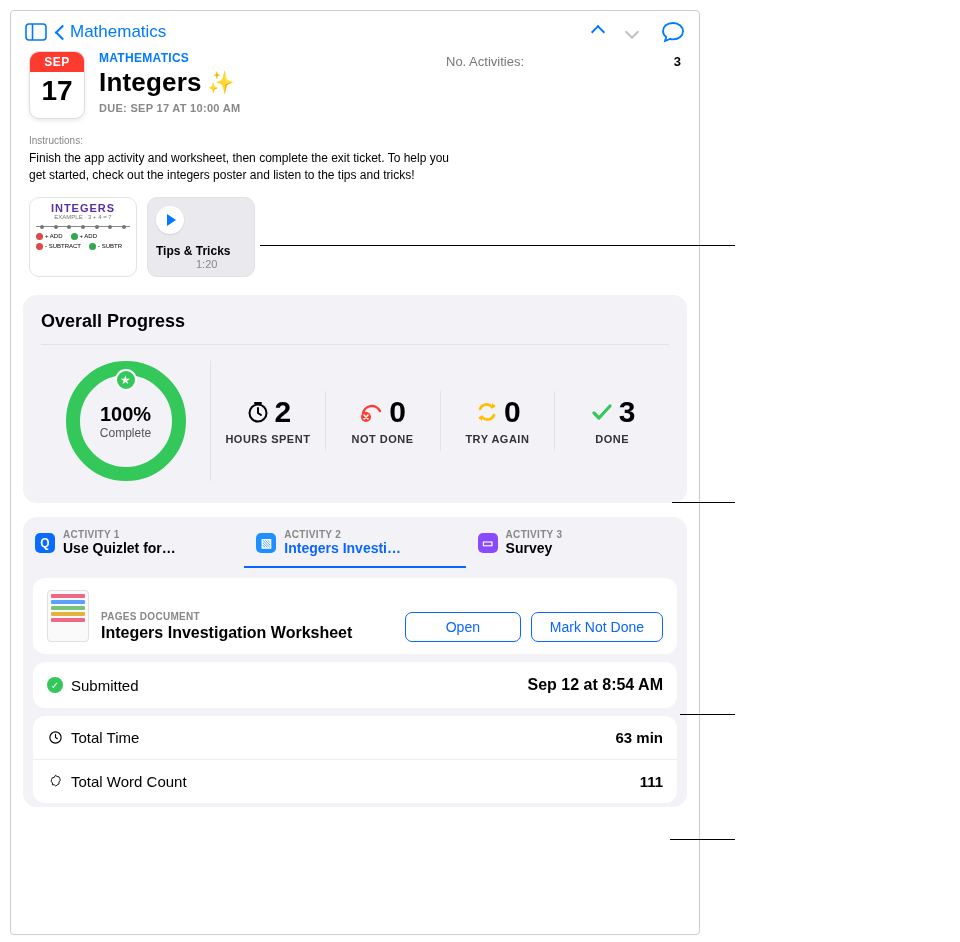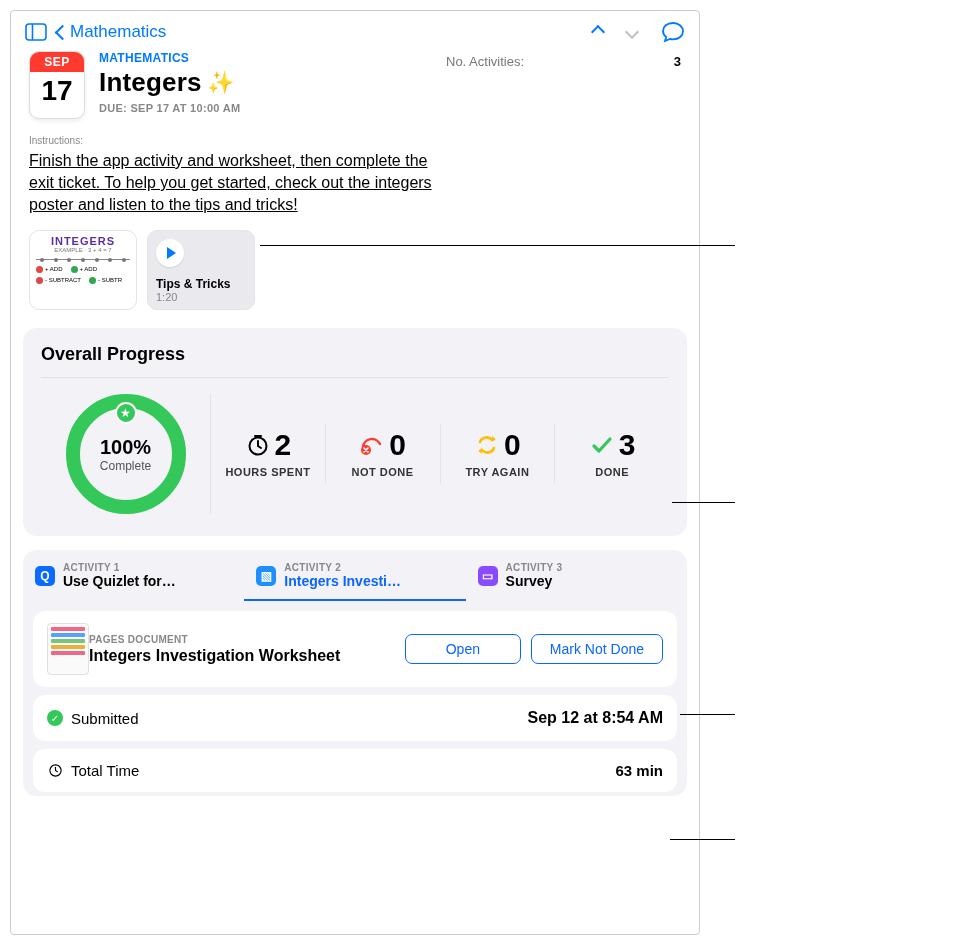--- a/index.html
+++ b/index.html
@@ -25,38 +25,38 @@
   .title-line { display:flex; align-items:center; gap:6px; margin-top:2px;}
   .title { font-size:26px; font-weight:800; letter-spacing:.2px;}
   .spark { color:#f5c443; font-size:22px;}
   .due { color:#888; font-size:11px; font-weight:600; letter-spacing:.3px; margin-top:4px;}
   .meta { width:235px; font-size:13px;}
   .meta-row { display:flex; justify-content:space-between; padding:3px 0;}
   .meta-label { color:#777;}
   .meta-value { font-weight:700; }
 
   .instructions-label { color:#888; font-size:10px; padding:8px 18px 2px;}
-  .instructions-text { padding:2px 36px 6px 18px; font-size:16px; line-height:1.38; max-width:480px;text-decoration:underline;}
+  .instructions-text { padding:2px 36px 6px 18px; font-size:12px; line-height:1.38; max-width:480px;}
 
   .attachments { display:flex; gap:10px; padding:8px 18px 18px;}
   .attach-card { width:108px; height:80px; border-radius:10px; border:1px solid #e3e3e3; background:#fff; position:relative; overflow:hidden;}
   .poster-title-dec { font-size:11px; font-weight:800; text-align:center; color:#5a2ea6; letter-spacing:1px; padding-top:4px;}
   .poster-sub { font-size:6px; color:#777; text-align:center;}
   .poster-line { height:1px; background:#888; margin:6px 6px 2px;}
   .poster-dots { display:flex; justify-content:space-between; padding:0 10px; margin-top:-4px;}
   .poster-dots span{ width:4px; height:4px; border-radius:50%; background:#777; display:block;}
   .poster-legend { font-size:6px; padding:4px 6px 2px; display:flex; flex-wrap:wrap; gap:3px 8px; line-height:1.2;}
   .poster-legend b{ display:inline-block; width:7px; height:7px; border-radius:50%; vertical-align:middle; margin-right:2px;}
   .lg-r{ background:#e04848;} .lg-g{ background:#2fa84f;}
 
   .audio-card { background:#e9e9ee; padding:8px;}
   .play { width:28px; height:28px; border-radius:50%; background:#fff; display:flex; align-items:center; justify-content:center; margin-bottom:10px; box-shadow:0 1px 2px rgba(0,0,0,.1);}
   .play-tri { width:0; height:0; border-top:6px solid transparent; border-bottom:6px solid transparent; border-left:9px solid #007aff; margin-left:2px;}
   .audio-title { font-size:12px; font-weight:700;}
-  .audio-dur { font-size:11px; color:#888;}
+  .audio-dur { font-size:11px; color:#888;margin-left:40px;}
 
   .progress-card { margin:0 12px 14px; background:#f2f2f7; border-radius:14px; padding:16px 18px 22px;}
   .progress-title { font-size:18px; font-weight:800; padding-bottom:12px; border-bottom:1px solid #e2e2e8;}
   .progress-body { display:flex; align-items:center; gap:0; padding-top:16px;}
   .ring-wrap { width:170px; display:flex; justify-content:center; position:relative; border-right:1px solid #e2e2e8;}
   .ring { width:120px; height:120px; border-radius:50%; border:14px solid #34c759; display:flex; flex-direction:column; align-items:center; justify-content:center; position:relative;}
   .ring-pct { font-size:20px; font-weight:800;}
   .ring-sub { font-size:12px; color:#555;}
   .star-badge { position:absolute; top:-6px; left:50%; transform:translateX(-50%); width:22px; height:22px; border-radius:50%; background:#34c759; border:2px solid #fff; color:#fff; font-size:12px; display:flex; align-items:center; justify-content:center;}
   .stats { flex:1; display:flex;}
@@ -72,21 +72,21 @@
   .tab { flex:0 0 33.33%; padding:12px 12px 10px; display:flex; gap:8px; align-items:center; border-bottom:2px solid transparent; cursor:pointer;}
   .tab.active { border-bottom:2px solid #0a66ff; }
   .tab-idx { font-size:10px; font-weight:700; color:#888; letter-spacing:.3px;}
   .tab-name { font-size:14px; font-weight:700; white-space:nowrap; overflow:hidden; text-overflow:ellipsis; max-width:130px;}
   .tab.active .tab-name { color:#0a66ff;}
   .tab-icon { width:20px; height:20px; border-radius:5px; display:flex; align-items:center; justify-content:center; font-size:12px; font-weight:800; flex-shrink:0;}
   .ti-q { background:#0a6cff; color:#fff;}
   .ti-p { background:#1e8fff; color:#fff;}
   .ti-s { background:#8a4bff; color:#fff;}
 
-  .activity-detail { margin:10px 10px 0; background:#fff; border-radius:12px; padding:12px 14px; display:flex; align-items:center;}
+  .activity-detail { margin:10px 10px 0; background:#fff; border-radius:12px; padding:12px 14px; display:flex; gap:12px; align-items:flex-end;}
   .thumb { width:42px; height:52px; border:1px solid #e0e0e0; border-radius:4px; background:#fafafa; display:flex; flex-direction:column; padding:3px; gap:2px;}
   .thumb div{ height:4px; background:#e68; border-radius:1px;}
   .thumb div:nth-child(2){ background:#5aa0ff;}
   .thumb div:nth-child(3){ background:#7ac47a;}
   .thumb div:nth-child(4){ background:#e6b23c;}
   .ad-text { flex:1;}
   .ad-kicker { font-size:10px; font-weight:700; color:#888; letter-spacing:.3px;}
   .ad-title { font-size:16px; font-weight:700; margin-top:2px;}
   .ad-btns { display:flex; gap:10px;}
   .pill-btn { border:1.5px solid #0a66ff; color:#0a66ff; background:#fff; border-radius:7px; font-size:14px; font-weight:500; padding:6px 18px; cursor:pointer;}
@@ -318,20 +318,31 @@
             <span class="mini-ic">
                 <svg width="15" height="15" viewBox="0 0 24 24">
                   <circle cx="12" cy="12" r="9" fill="none" stroke="#000" stroke-width="1.8"></circle>
                   <path d="M12 7v5l3 2" stroke="#000" stroke-width="1.8" fill="none" stroke-linecap="round"></path>
                 </svg>
               </span>
             <span>Total Time</span>
           </div>
           <div class="list-val">63 min</div>
         </div>
+        <div class="list-row">
+          <div class="list-left">
+            <span class="mini-ic">
+                <svg width="15" height="15" viewBox="0 0 24 24">
+                  <path d="M12 2l2.5 2 3 .5 1.5 2.8.5 3-2 2.5.1 3-2.8 1.5-2.3 2-2.3-2L7 17.3l.1-3-2-2.5.5-3L7 6l3-.5z" fill="none" stroke="#000" stroke-width="1.5"></path>
+                </svg>
+              </span>
+            <span>Total Word Count</span>
+          </div>
+          <div class="list-val">111</div>
+        </div>
       </div>
     </div>
 
   </div>
 
   <div class="callout-line" style="left:260px; top:245px; width:475px;"></div>
   <div class="callout-line" style="left:672px; top:502px; width:63px;"></div>
   <div class="callout-line" style="left:680px; top:714px; width:55px;"></div>
   <div class="callout-line" style="left:670px; top:839px; width:65px;"></div>
 </div>

